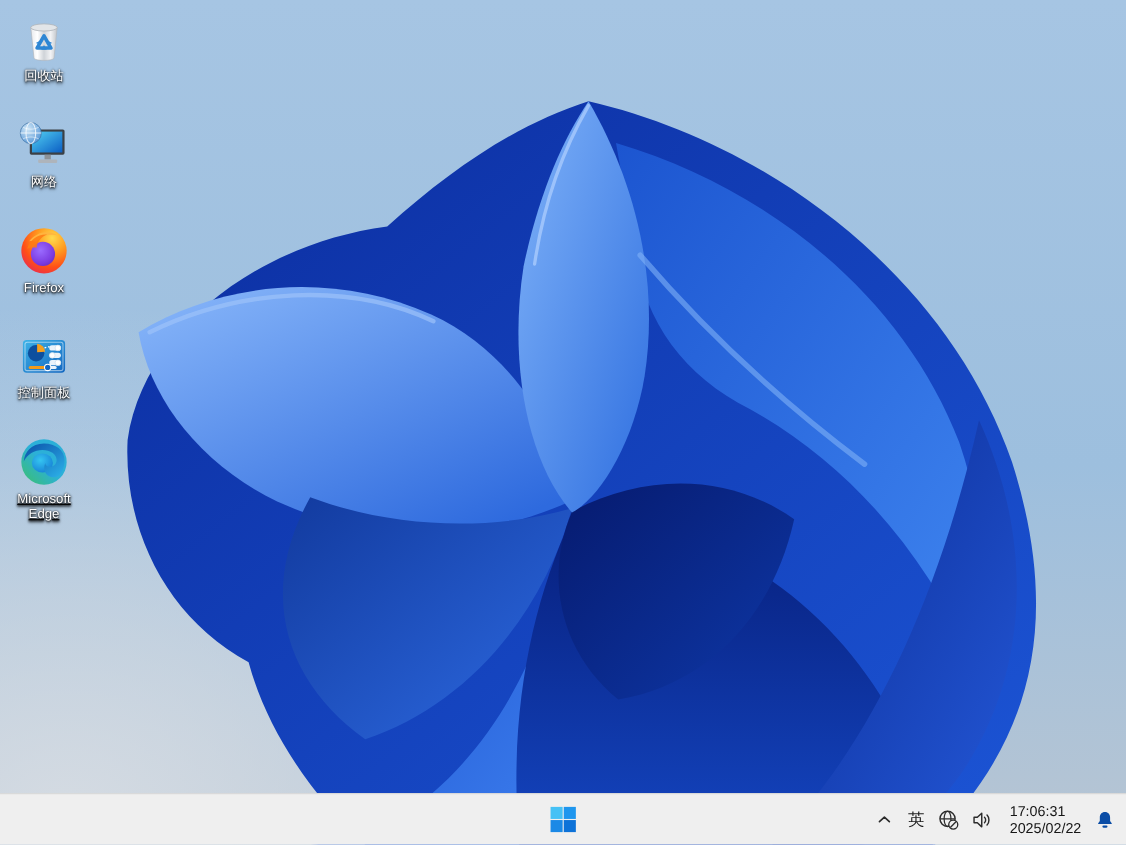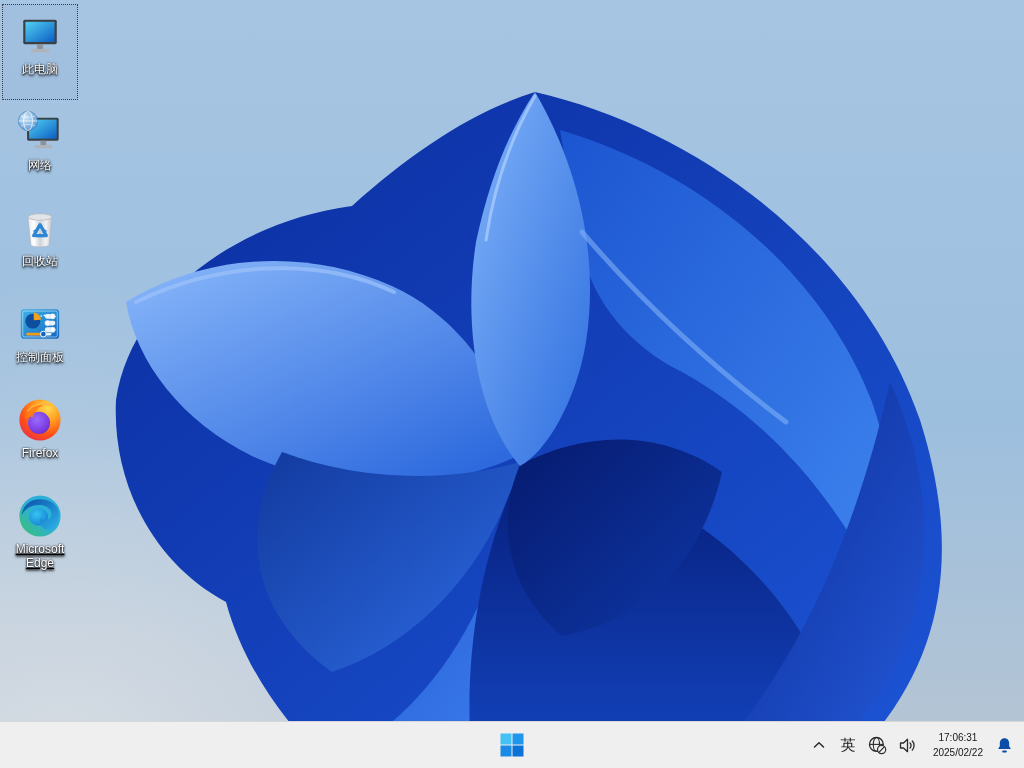--- a/index.html
+++ b/index.html
@@ -48,22 +48,22 @@
   }
   .tray-btn{
     height:40px;display:flex;align-items:center;justify-content:center;
     border-radius:4px;color:#1f1f1f;
   }
   .tray-chevron{width:28px;}
   .tray-ime{width:30px;font-size:15px;color:#1a1a1a;}
   .tray-globe{width:30px;}
   .tray-speaker{width:32px;}
   .tray-clock{
-    margin:0 7px 0 8px;text-align:center;
-    font-size:10px;line-height:15px;color:#161616;white-space:nowrap;
+    margin:0 7px 0 8px;text-align:left;
+    font-size:13px;line-height:15px;color:#161616;white-space:nowrap;
   }
   .tray-bell{width:28px;}
 </style>
 </head>
 <body>
 
 <div class="desktop">
 
   <svg class="wallpaper" viewBox="0 0 1024 768" preserveAspectRatio="none" aria-hidden="true">
     <defs>
@@ -145,34 +145,44 @@
     <path d="M535 92 C576 162 600 252 586 342 C576 402 546 452 520 466
              C480 420 462 332 476 242 C490 176 511 128 535 92 Z" fill="url(#wp-bright)"></path>
 
     <path d="M582 232 C642 302 706 362 786 422" stroke="#7fb0f6" stroke-width="5" fill="none" opacity="0.6" stroke-linecap="round"></path>
     <path d="M136 302 C218 262 318 256 394 292" stroke="#9cc2fa" stroke-width="4" fill="none" opacity="0.7" stroke-linecap="round"></path>
     <path d="M535 96 C512 136 494 186 486 240" stroke="#a9cbfc" stroke-width="3" fill="none" opacity="0.8" stroke-linecap="round"></path>
   </svg>
 
   <div class="icon-col">
 
-    <div class="icon-cell selected">
-      <svg class="icon-img" viewBox="0 0 48 48">
-        <defs>
-          <linearGradient id="pc-scr" x1="0" y1="0" x2="1" y2="1">
-            <stop offset="0" stop-color="#52d0f2"></stop>
-              <stop offset="1" stop-color="#0b5ec4"></stop>
-          </linearGradient>
-        </defs>
-        <rect x="6.5" y="7" width="35" height="25.5" rx="1.6" fill="#3b4045"></rect>
-        <rect x="8.8" y="9.2" width="30.4" height="21" fill="url(#pc-scr)"></rect>
-        <path d="M21 32.5 h6 v5 h-6 z" fill="#8d9299"></path>
-        <rect x="14.5" y="37.5" width="19" height="3.6" rx="1" fill="#aeb4bb"></rect>
-      </svg>
-      <div class="icon-label">此电脑</div>
+
+    <div class="icon-cell">
+      <svg class="icon-img" viewBox="0 0 48 48">
+        <defs>
+          <linearGradient id="rb-body" x1="0" y1="0" x2="1" y2="0">
+            <stop offset="0" stop-color="#e8eaed"></stop>
+              <stop offset="0.25" stop-color="#ffffff"></stop>
+            <stop offset="0.5" stop-color="#cfd3d8"></stop>
+              <stop offset="0.75" stop-color="#f2f3f5"></stop>
+            <stop offset="1" stop-color="#c0c4c9"></stop>
+          </linearGradient>
+        </defs>
+        <path d="M11.5 12.5 C11.5 16 36.5 16 36.5 12.5 L33.5 41.5 C33.5 44.5 14.5 44.5 14.5 41.5 Z" fill="url(#rb-body)" stroke="#b2b6bb" stroke-width="0.6"></path>
+        <ellipse cx="24" cy="12.5" rx="12.5" ry="3.4" fill="#e2e5e8" stroke="#b2b6bb" stroke-width="0.8"></ellipse>
+        <g fill="none" stroke="#2e86d4" stroke-width="3.4" stroke-linejoin="round">
+          <path d="M24 20.5 L30.6 32 L17.4 32 Z"></path>
+        </g>
+        <g fill="#2e86d4">
+          <path d="M27.2 24.8 l4.6 2.4 l-5 2 z"></path>
+          <path d="M20.8 24.8 l-4.6 2.4 l5 2 z"></path>
+          <path d="M21.4 33.6 l2.6 -4.4 l2.6 4.4 z"></path>
+        </g>
+      </svg>
+      <div class="icon-label">回收站</div>
     </div>
 
     <div class="icon-cell">
       <svg class="icon-img" viewBox="0 0 48 48">
         <defs>
           <linearGradient id="nw-scr" x1="0" y1="0" x2="1" y2="1">
             <stop offset="0" stop-color="#52d0f2"></stop>
               <stop offset="1" stop-color="#0b5ec4"></stop>
           </linearGradient>
           <radialGradient id="nw-globe" cx="0.35" cy="0.3" r="0.85">
@@ -191,40 +201,38 @@
           <path d="M4 7 C9 9.4 14 9.4 19 7" stroke="rgba(255,255,255,0.55)" stroke-width="0.9" fill="none"></path>
           <path d="M4 18 C9 15.6 14 15.6 19 18" stroke="rgba(255,255,255,0.55)" stroke-width="0.9" fill="none"></path>
         </g>
       </svg>
       <div class="icon-label">网络</div>
     </div>
 
     <div class="icon-cell">
       <svg class="icon-img" viewBox="0 0 48 48">
         <defs>
-          <linearGradient id="rb-body" x1="0" y1="0" x2="1" y2="0">
-            <stop offset="0" stop-color="#e8eaed"></stop>
-              <stop offset="0.25" stop-color="#ffffff"></stop>
-            <stop offset="0.5" stop-color="#cfd3d8"></stop>
-              <stop offset="0.75" stop-color="#f2f3f5"></stop>
-            <stop offset="1" stop-color="#c0c4c9"></stop>
-          </linearGradient>
-        </defs>
-        <path d="M11.5 12.5 C11.5 16 36.5 16 36.5 12.5 L33.5 41.5 C33.5 44.5 14.5 44.5 14.5 41.5 Z" fill="url(#rb-body)" stroke="#b2b6bb" stroke-width="0.6"></path>
-        <ellipse cx="24" cy="12.5" rx="12.5" ry="3.4" fill="#e2e5e8" stroke="#b2b6bb" stroke-width="0.8"></ellipse>
-        <g fill="none" stroke="#2e86d4" stroke-width="3.4" stroke-linejoin="round">
-          <path d="M24 20.5 L30.6 32 L17.4 32 Z"></path>
-        </g>
-        <g fill="#2e86d4">
-          <path d="M27.2 24.8 l4.6 2.4 l-5 2 z"></path>
-          <path d="M20.8 24.8 l-4.6 2.4 l5 2 z"></path>
-          <path d="M21.4 33.6 l2.6 -4.4 l2.6 4.4 z"></path>
-        </g>
-      </svg>
-      <div class="icon-label">回收站</div>
+          <radialGradient id="ff-out" cx="0.68" cy="0.22" r="0.95">
+            <stop offset="0" stop-color="#ffdb4d"></stop>
+              <stop offset="0.35" stop-color="#ff9a1f"></stop>
+            <stop offset="0.68" stop-color="#ff4f17"></stop>
+              <stop offset="1" stop-color="#e22063"></stop>
+          </radialGradient>
+          <radialGradient id="ff-in" cx="0.4" cy="0.35" r="0.9">
+            <stop offset="0" stop-color="#9a6bff"></stop>
+              <stop offset="0.6" stop-color="#7b3be0"></stop>
+            <stop offset="1" stop-color="#5a1fa8"></stop>
+          </radialGradient>
+        </defs>
+        <circle cx="24" cy="24" r="21.5" fill="url(#ff-out)"></circle>
+        <circle cx="23" cy="27" r="11.5" fill="url(#ff-in)"></circle>
+        <path d="M10 15 C16 6.5 28 3.5 37 9.5 C30 7.5 22 9.5 17 15.5 C14 14.6 12 14.6 10 15 Z" fill="#ffb43f" opacity="0.95"></path>
+        <path d="M8 22 C10.5 13.5 18 8 27 8.5 C21 11 17.5 15.5 17 21 C13.5 20.5 10.5 21 8 22 Z" fill="#ff7a12" opacity="0.85"></path>
+      </svg>
+      <div class="icon-label">Firefox</div>
     </div>
 
     <div class="icon-cell">
       <svg class="icon-img" viewBox="0 0 48 48">
         <defs>
           <linearGradient id="cp-bg" x1="0" y1="0" x2="1" y2="1">
             <stop offset="0" stop-color="#3fb3e8"></stop>
               <stop offset="1" stop-color="#1266c0"></stop>
           </linearGradient>
         </defs>
@@ -241,43 +249,20 @@
           <rect x="29" y="27.5" width="11" height="5" rx="2.5" fill="#eaf3fb"></rect>
           <circle cx="37.2" cy="30" r="2.7" fill="#ffffff" stroke="#c4d8ea" stroke-width="0.6"></circle>
         </g>
         <rect x="9.5" y="33" width="22" height="3" rx="1.5" fill="#f29b1c"></rect>
         <rect x="29" y="33" width="7" height="3" rx="1.5" fill="#eaf3fb"></rect>
         <circle cx="27.5" cy="34.5" r="3" fill="#1266c0" stroke="#ffffff" stroke-width="1"></circle>
       </svg>
       <div class="icon-label">控制面板</div>
     </div>
 
-    <div class="icon-cell">
-      <svg class="icon-img" viewBox="0 0 48 48">
-        <defs>
-          <radialGradient id="ff-out" cx="0.68" cy="0.22" r="0.95">
-            <stop offset="0" stop-color="#ffdb4d"></stop>
-              <stop offset="0.35" stop-color="#ff9a1f"></stop>
-            <stop offset="0.68" stop-color="#ff4f17"></stop>
-              <stop offset="1" stop-color="#e22063"></stop>
-          </radialGradient>
-          <radialGradient id="ff-in" cx="0.4" cy="0.35" r="0.9">
-            <stop offset="0" stop-color="#9a6bff"></stop>
-              <stop offset="0.6" stop-color="#7b3be0"></stop>
-            <stop offset="1" stop-color="#5a1fa8"></stop>
-          </radialGradient>
-        </defs>
-        <circle cx="24" cy="24" r="21.5" fill="url(#ff-out)"></circle>
-        <circle cx="23" cy="27" r="11.5" fill="url(#ff-in)"></circle>
-        <path d="M10 15 C16 6.5 28 3.5 37 9.5 C30 7.5 22 9.5 17 15.5 C14 14.6 12 14.6 10 15 Z" fill="#ffb43f" opacity="0.95"></path>
-        <path d="M8 22 C10.5 13.5 18 8 27 8.5 C21 11 17.5 15.5 17 21 C13.5 20.5 10.5 21 8 22 Z" fill="#ff7a12" opacity="0.85"></path>
-      </svg>
-      <div class="icon-label">Firefox</div>
-    </div>
-
     <div class="icon-cell tall">
       <svg class="icon-img" viewBox="0 0 48 48">
         <defs>
           <linearGradient id="ed-base" x1="0" y1="1" x2="1" y2="0">
             <stop offset="0" stop-color="#3dc168"></stop>
               <stop offset="0.5" stop-color="#2cb0d8"></stop>
             <stop offset="1" stop-color="#2cb0d8"></stop>
           </linearGradient>
           <radialGradient id="ed-ctr" cx="0.4" cy="0.35" r="0.9">
             <stop offset="0" stop-color="#35c5f0"></stop>

